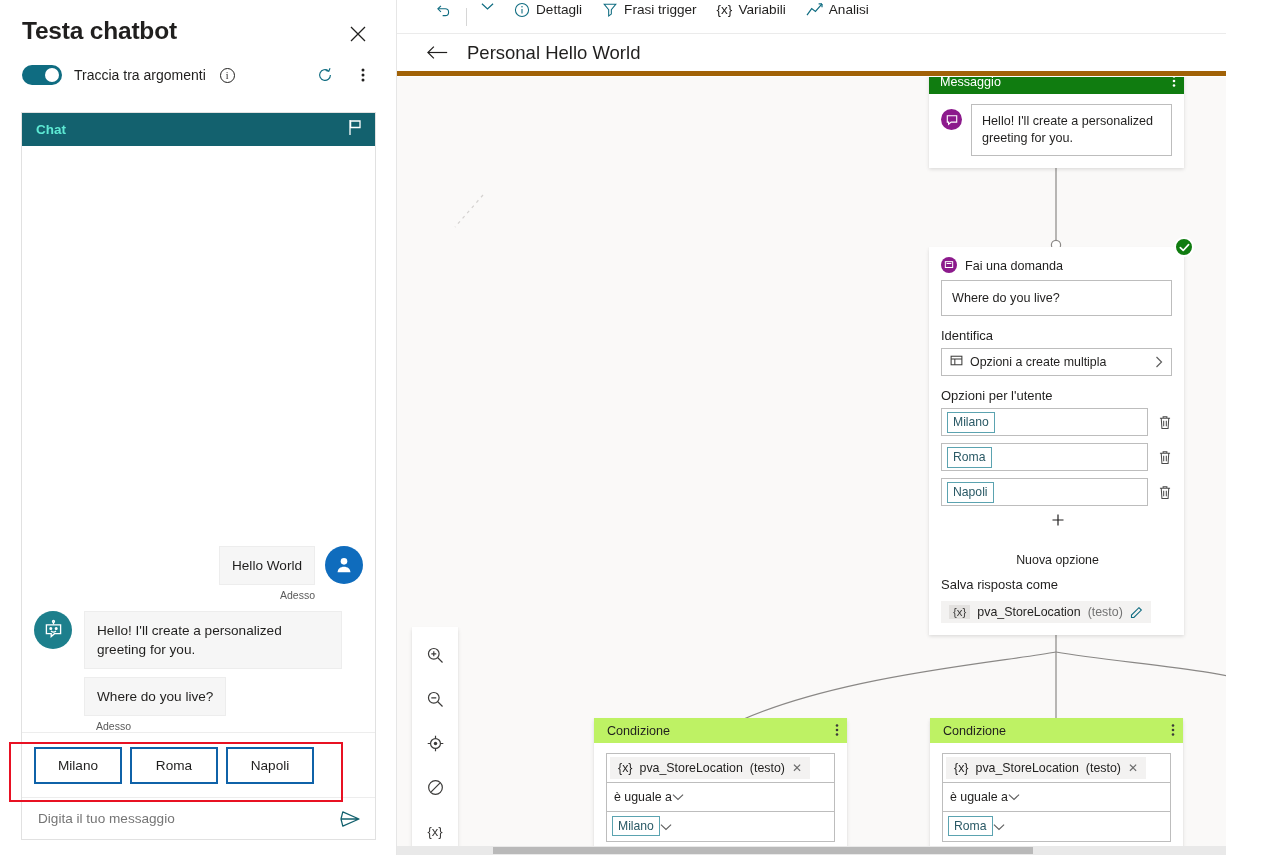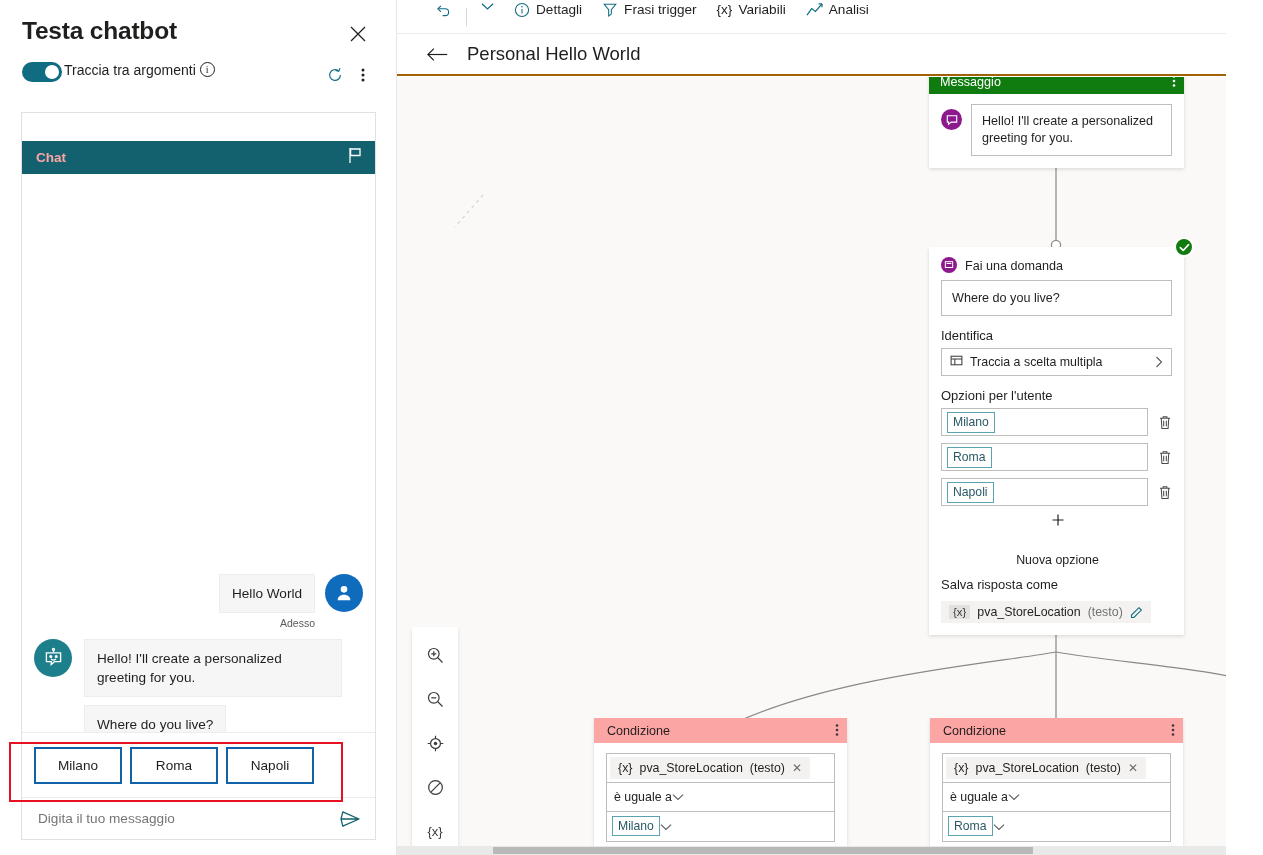--- a/index.html
+++ b/index.html
@@ -29,23 +29,23 @@
     font-size: 24.5px; font-weight: 600; color: #201f1e;
     letter-spacing: -0.2px; line-height: 30px;
   }
   .tp-close {
     width: 32px; height: 32px; display: flex; align-items: center; justify-content: center;
     cursor: pointer; color: #201f1e; margin-top: 2px;
   }
   .tp-close svg { display: block; }
 
   .tp-toolbar {
-    display: flex; 
+    display: flex; align-items: center;
     padding: 12px 20px 10px 22px;
-    gap: 2px;
+    gap: 12px;
   }
   .toggle {
     width: 40px; height: 20px; border-radius: 10px; background: #0f6c81;
     position: relative; flex: 0 0 40px; cursor: pointer;
   }
   .toggle::after {
     content: ""; position: absolute; top: 3px; right: 3px;
     width: 14px; height: 14px; border-radius: 50%; background: #ffffff;
   }
   .tp-toggle-label { font-size: 14px; color: #201f1e; white-space: nowrap; }
@@ -56,23 +56,23 @@
   }
   .tp-toolbar-spacer { flex: 1 1 auto; }
   .tb-icon { width: 26px; height: 26px; display:flex; align-items:center; justify-content:center; cursor:pointer; color:#0f6c81; }
   .tb-icon.more { color: #201f1e; }
 
   .chat-frame {
     position: absolute; left: 21px; top: 112px; width: 355px; height: 728px;
     border: 1px solid #e1e1e1; background: #ffffff; display: flex; flex-direction: column;
   }
   .chat-head {
-    height: 33px; background: #13616e; color: #fca5a5;
+    height: 33px; background: #13616e; color: #5eead4;
     display: flex; align-items: center; justify-content: space-between;
-    padding: 0 12px 0 14px; flex: 0 0 33px; margin-top: 28px;
+    padding: 0 12px 0 14px; flex: 0 0 33px;
   }
   .chat-head-title { font-size: 13.5px; font-weight: 600; }
   .chat-messages {
     flex: 1 1 auto; position: relative; overflow: hidden; padding: 0 12px;
   }
   .msg-row { display: flex; align-items: flex-start; margin-bottom: 2px; }
   .msg-row.user { justify-content: flex-end; }
   .bubble {
     background: #f6f6f6; border: 1px solid #ededed;
     padding: 9px 12px; font-size: 13.6px; line-height: 19px; color: #201f1e;
@@ -123,21 +123,21 @@
   .cmd-item {
     display: flex; align-items: flex-start; gap: 6px;
     padding: 0 10px; height: 30px; font-size: 13.6px; color: #201f1e; cursor: pointer;
   }
   .cmd-sep { width: 1px; height: 18px; background: #d6d6d6; margin: 0 4px; }
   .cmd-ico { display: flex; align-items: center; color: #0f6c81; }
   .cmd-ico.dark { color: #323130; }
 
   .breadcrumbbar {
     height: 42px; display: flex; align-items: center; gap: 18px;
-    padding-left: 30px; border-bottom: 2px solid #a16207; background: #ffffff;
+    padding-left: 30px; border-bottom: 5px solid #a16207; background: #ffffff;
   }
   .back-btn { cursor: pointer; color: #201f1e; display:flex; align-items:center; }
   .flow-title { font-size: 18.5px; color: #201f1e; font-weight: 400; }
 
   .canvas {
     position: absolute; left: 0; top: 77px; right: 0; bottom: 0;
     background: #faf9f8; overflow: hidden;
   }
   .canvas-svg { position: absolute; left: 0; top: 0; width: 100%; height: 100%; }
 
@@ -145,21 +145,21 @@
   .node {
     position: absolute; background: #ffffff;
     box-shadow: 0 0.3px 0.9px rgba(0,0,0,.10), 0 1.6px 3.6px rgba(0,0,0,.13);
     z-index: 10;
   }
   .node-head {
     height: 25px; display: flex; align-items: center; justify-content: space-between;
     padding: 0 8px 0 11px; font-size: 12.6px;
   }
   .node-head.green { background: #107c10; color: #ffffff; }
-  .node-head.blue { background: #fca5a5; color: #201f1e; padding-left: 13px; }
+  .node-head.blue { background: #bef264; color: #201f1e; padding-left: 13px; }
   .kebab { letter-spacing: 0; line-height: 1; font-size: 14px; cursor: pointer; }
   .node-body { padding: 10px 12px 12px 12px; }
 
   .msg-line { display: flex; align-items: flex-start; gap: 9px; }
   .circ-icon {
     width: 21px; height: 21px; border-radius: 50%; flex: 0 0 21px;
     display: flex; align-items: center; justify-content: center; background: #8c1a8c;
     margin-top: 5px;
   }
   .node-textbox {
@@ -447,21 +447,21 @@
           <div class="node-textbox" style="margin-top:7px; min-height:36px; display:flex; align-items:center;">Where do you live?</div>
 
           <div class="field-label">Identifica</div>
           <div class="field-box">
             <span>
               <svg width="13" height="13" viewBox="0 0 14 14" fill="none" stroke="#3b3a39" stroke-width="1.1">
                   <rect x="1.2" y="2.4" width="11.6" height="9.2"></rect>
                   <path d="M1.2 5.4h11.6 M5.2 5.4v6.2"></path>
                 </svg>
             </span>
-            <span class="grow">Traccia a scelta multipla</span>
+            <span class="grow">Opzioni a create multipla</span>
             <span class="chevr">
               <svg width="8" height="12" viewBox="0 0 8 12">
                   <path d="M1.5 1 L6.5 6 L1.5 11" stroke="#5e5e5e" stroke-width="1.2" fill="none"></path>
                 </svg>
             </span>
           </div>
 
           <div class="field-label">Opzioni per l'utente</div>
 
           <div class="opt-row">

